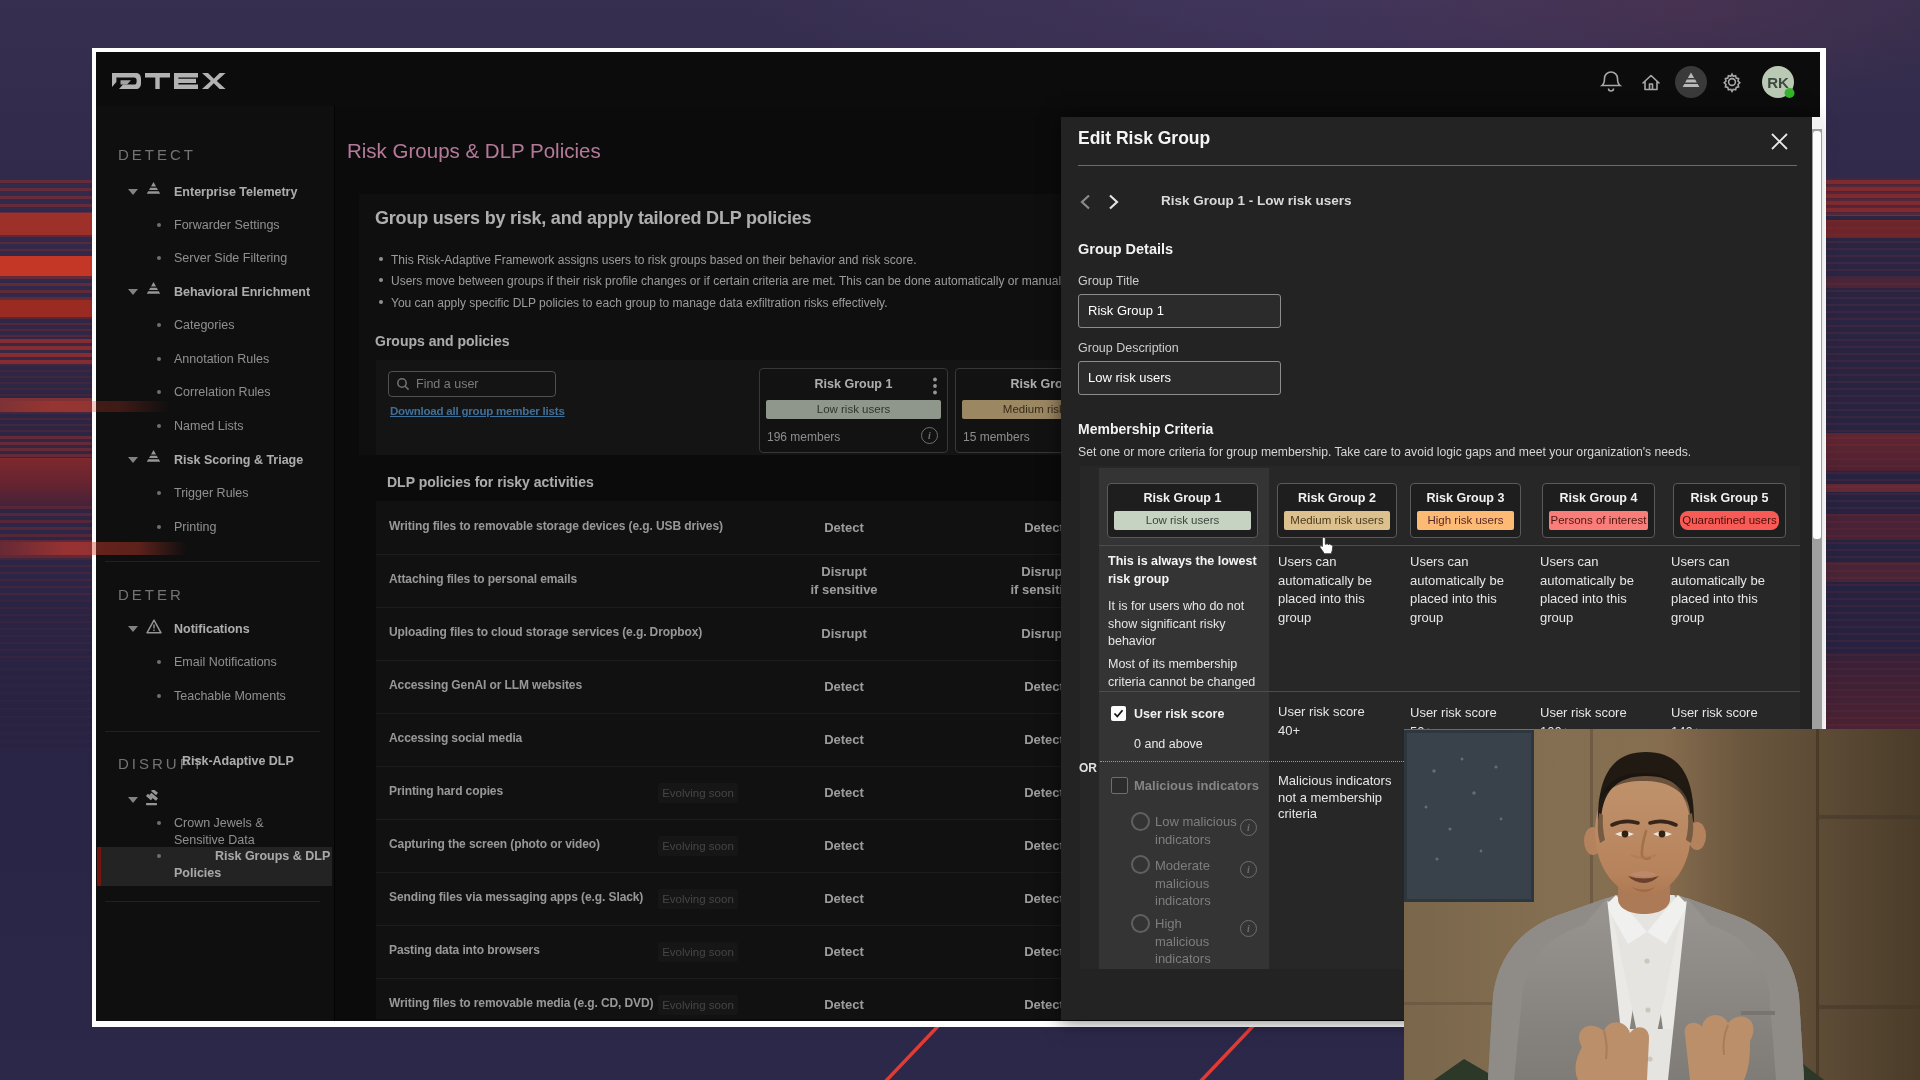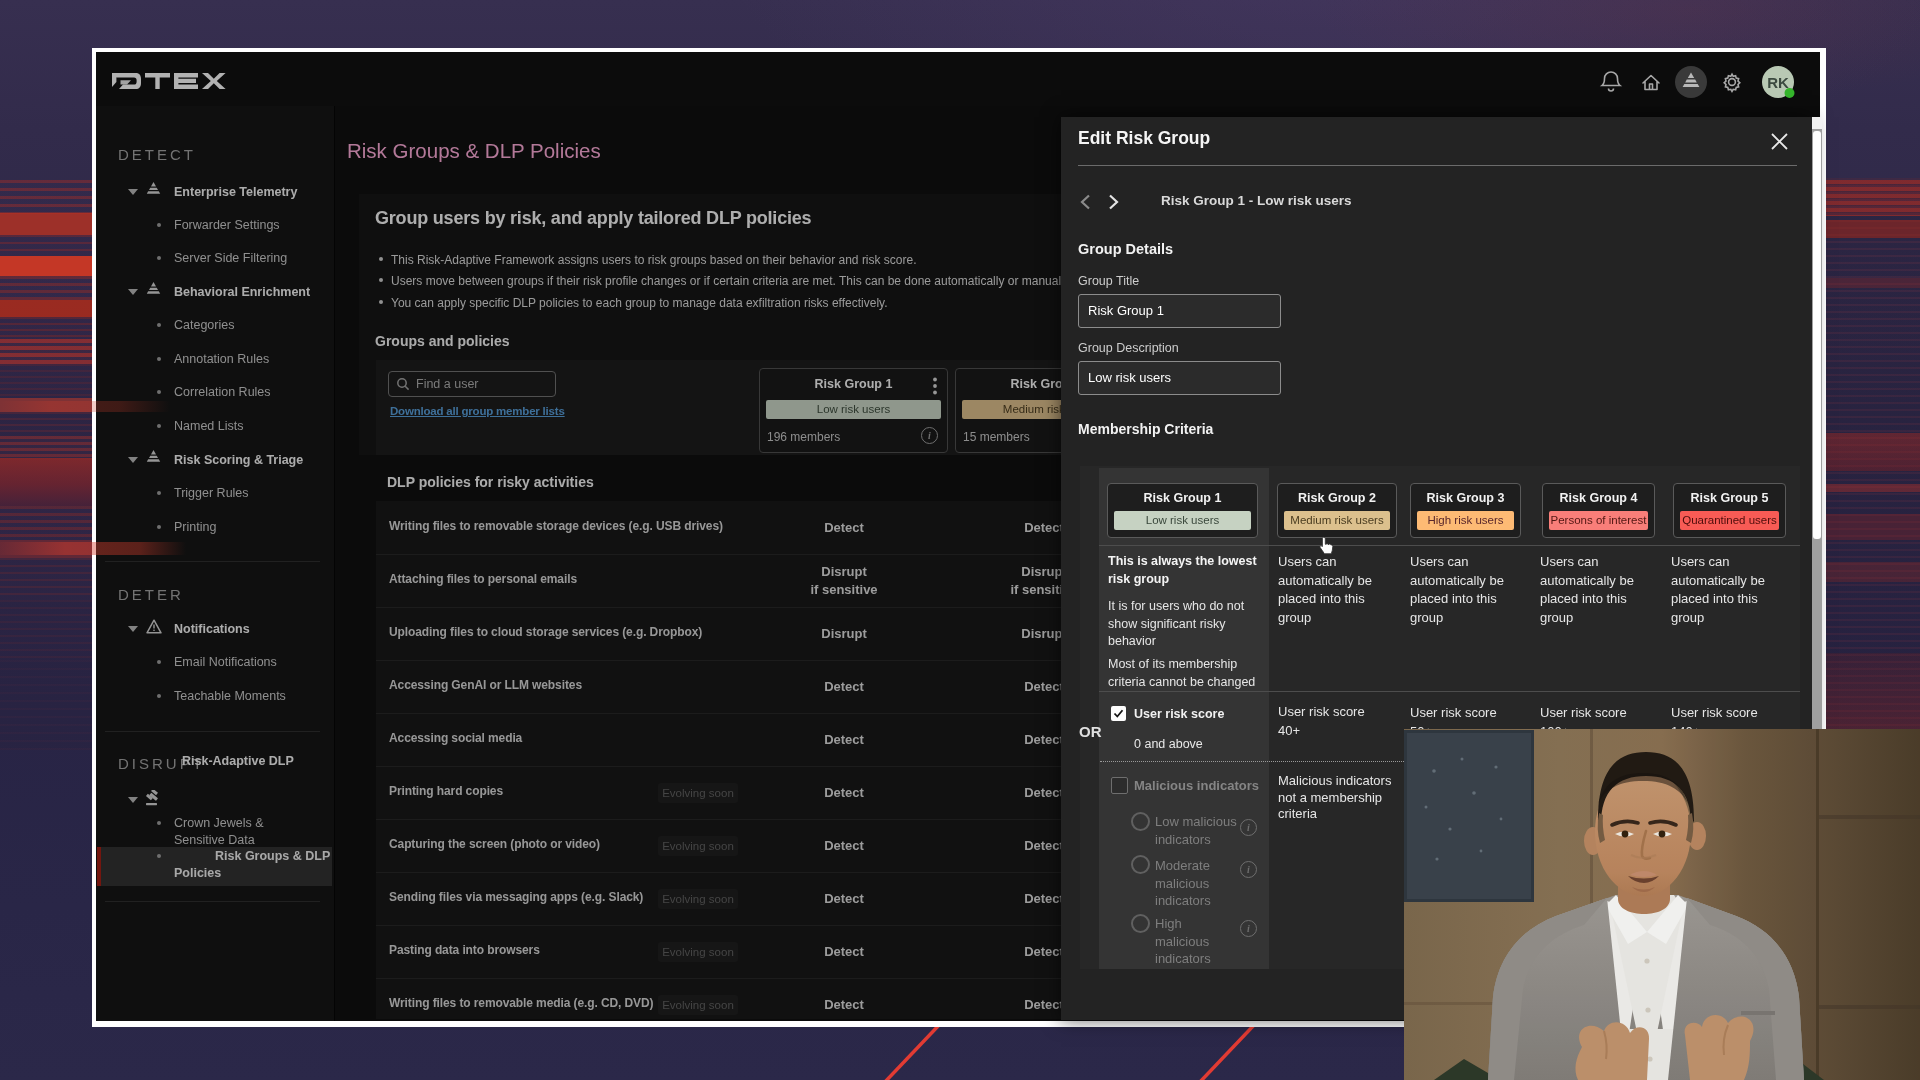--- a/index.html
+++ b/index.html
@@ -289,20 +289,21 @@
   <svg class="abs" style="left:1108px;top:194px;" width="12" height="16" viewBox="0 0 12 16">
       <path d="M2,1.5 L9,8 L2,14.5" fill="none" stroke="#e3e3e3" stroke-width="2.2"></path>
     </svg>
   <div class="abs" style="left:1133px;top:193px;font-size:13.5px;font-weight:600;color:#d9d9d9;margin-left:28px;">Risk Group 1 - Low risk users</div>
   <div class="abs" style="left:1078px;top:241px;font-size:14.5px;font-weight:bold;color:#f2f2f2;">Group Details</div>
   <div class="dlab" style="left:1078px;top:274px;">Group Title</div>
   <div class="dinput" style="left:1078px;top:294px;">Risk Group 1</div>
   <div class="dlab" style="left:1078px;top:341px;">Group Description</div>
   <div class="dinput" style="left:1078px;top:361px;">Low risk users</div>
   <div class="abs" style="left:1078px;top:421px;font-size:14px;font-weight:bold;color:#f2f2f2;">Membership Criteria</div>
+  <div class="abs" style="left:1078px;top:445px;font-size:12.2px;color:#d6d6d6;">Set one or more criteria for group membership. Take care to avoid logic gaps and meet your organization's needs.</div>
   <div class="abs" style="left:1080px;top:466px;width:720px;height:503px;background:#272727;"></div>
   <div class="abs" style="left:1099px;top:468px;width:170px;height:501px;background:#343434;"></div>
   <div class="abs" style="left:1099px;top:545px;width:701px;height:1px;background:#4d4d4d;"></div>
   <div class="abs" style="left:1099px;top:691px;width:701px;height:1px;background:#4d4d4d;"></div>
   <div class="gcard" style="left:1107px;top:483px;width:149px;">
     <div class="t">Risk Group 1</div>
       <div class="tag" style="background:#c6d2c2;color:#39473b;">Low risk users</div>
   </div>
   <div class="gcard" style="left:1277px;top:483px;width:118px;">
     <div class="t">Risk Group 2</div>
@@ -311,40 +312,40 @@
   <div class="gcard" style="left:1410px;top:483px;width:109px;">
     <div class="t">Risk Group 3</div>
       <div class="tag" style="background:#fdba74;color:#59272b;">High risk users</div>
   </div>
   <div class="gcard" style="left:1542px;top:483px;width:111px;">
     <div class="t">Risk Group 4</div>
       <div class="tag" style="background:#f97e79;color:#521713;">Persons of interest</div>
   </div>
   <div class="gcard" style="left:1673px;top:483px;width:111px;">
     <div class="t">Risk Group 5</div>
-      <div class="tag" style="background:#f85b55;color:#4d0d0b;">Quarantined users</div>
+      <div class="tag" style="background:#f85b55;color:#4d0d0b;border-radius:8px;">Quarantined users</div>
   </div>
   <div class="gtxt" style="left:1108px;top:553px;width:152px;font-weight:bold;color:#f4f4f4;font-size:12.5px;line-height:17.5px;">This is always the lowest risk group</div>
   <div class="gtxt" style="left:1108px;top:598px;width:150px;font-size:12.5px;line-height:17.5px;">It is for users who do not show significant risky behavior</div>
   <div class="gtxt" style="left:1108px;top:656px;width:152px;font-size:12.5px;line-height:17.5px;">Most of its membership criteria cannot be changed</div>
   <div class="gtxt" style="left:1278px;top:553px;width:112px;">Users can automatically be placed into this group</div>
   <div class="gtxt" style="left:1410px;top:553px;width:112px;">Users can automatically be placed into this group</div>
   <div class="gtxt" style="left:1540px;top:553px;width:112px;">Users can automatically be placed into this group</div>
   <div class="gtxt" style="left:1671px;top:553px;width:112px;">Users can automatically be placed into this group</div>
   <div class="abs" style="left:1111px;top:706px;width:15px;height:15px;background:#fdfdfd;border-radius:2px;"></div>
   <svg class="abs" style="left:1112px;top:707px;" width="13" height="13" viewBox="0 0 13 13">
       <path d="M2.5,6.5 L5.3,9.5 L10.5,3.2" fill="none" stroke="#111" stroke-width="1.8"></path>
     </svg>
   <div class="abs" style="left:1134px;top:707px;font-size:12.5px;font-weight:bold;color:#f2f2f2;">User risk score</div>
   <div class="abs" style="left:1134px;top:737px;font-size:12.5px;color:#e8e8e8;">0 and above</div>
   <div class="gtxt" style="left:1278px;top:703px;width:112px;">User risk score<br>40+</div>
   <div class="gtxt" style="left:1410px;top:704px;width:112px;">User risk score<br>50+</div>
   <div class="gtxt" style="left:1540px;top:704px;width:112px;">User risk score<br>100+</div>
   <div class="gtxt" style="left:1671px;top:704px;width:112px;">User risk score<br>140+</div>
-  <div class="abs" style="left:1079px;top:723px;font-size:15px;font-weight:bold;color:#e0e0e0;">OR</div>
+  <div class="abs" style="left:1079px;top:761px;font-size:12px;font-weight:bold;color:#e0e0e0;">OR</div>
   <div class="abs" style="left:1100px;top:761px;width:304px;height:0;border-top:1.5px dotted #9a9a9a;"></div>
   <div class="abs" style="left:1111px;top:777px;width:15px;height:15px;border:1.5px solid #6e6e6e;border-radius:2px;background:#2c2c2c;"></div>
   <div class="abs" style="left:1134px;top:778px;font-size:13px;font-weight:bold;color:#858585;">Malicious indicators</div>
   <div class="gtxt" style="left:1278px;top:773px;width:125px;line-height:16.5px;">Malicious indicators<br>not a membership<br>criteria</div>
   <div class="radio" style="left:1131px;top:812px;"></div>
   <div class="gtxt gray" style="left:1155px;top:813px;width:110px;line-height:17.5px;">Low malicious<br>indicators</div>
   <div class="ginfo" style="left:1240px;top:819px;">i</div>
   <div class="radio" style="left:1131px;top:855px;"></div>
   <div class="gtxt gray" style="left:1155px;top:857px;width:110px;line-height:17.5px;">Moderate<br>malicious<br>indicators</div>
   <div class="ginfo" style="left:1240px;top:861px;">i</div>

